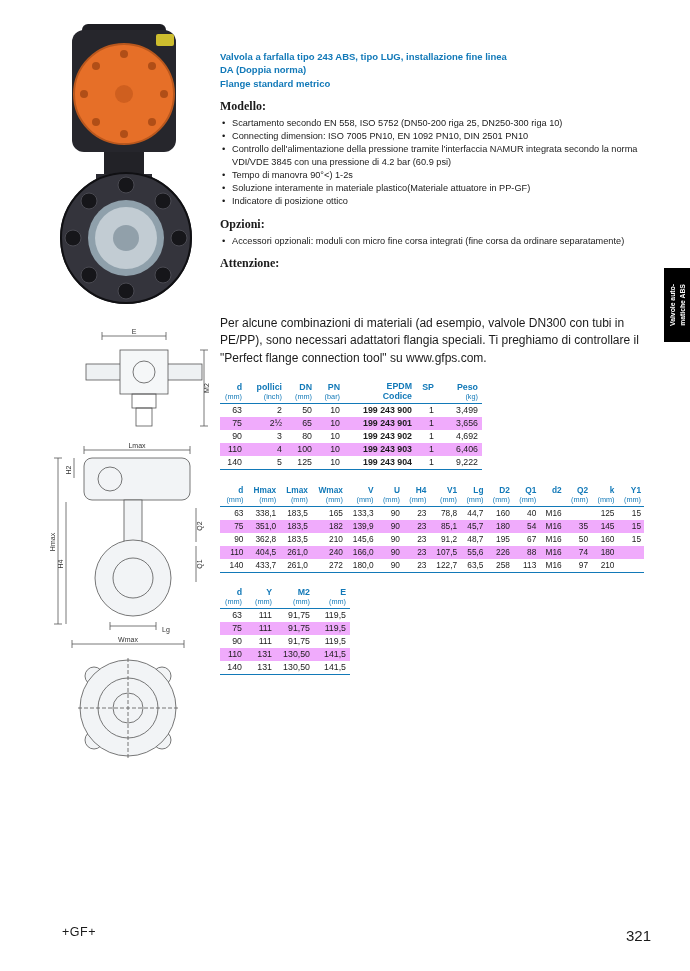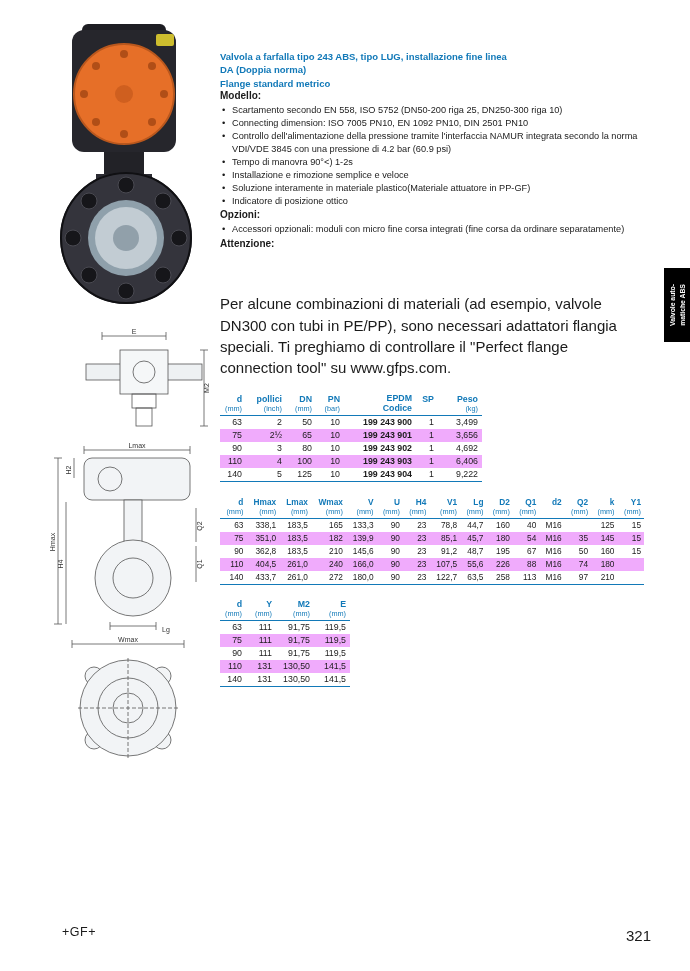--- a/index.html
+++ b/index.html
@@ -10,25 +10,25 @@
     color: #1b1b1b;
     position: relative;
     overflow: hidden;
   }
   .page { position: relative; width: 674px; height: 971px; background:#fff; }
 
   .photo { position: absolute; left: 52px; top: 24px; }
 
   .content { position: absolute; left: 220px; top: 50px; width: 424px; }
   .title-line { color: #1279b8; font-weight: bold; font-size: 9.5px; line-height: 1.42; }
-  .section-heading { font-weight: bold; font-size: 10px; margin-bottom: 3px; }
+  .section-heading { font-weight: bold; font-size: 12px; margin-top: 9px; margin-bottom: 3px; font-family: Liberation Serif, serif; }
   ul.bullets { list-style: none; margin: 0 0 2px 0; }
   ul.bullets li { font-size: 9.2px; line-height: 1.4; padding-left: 12px; position: relative; }
   ul.bullets li::before { content: "\2022"; position: absolute; left: 2px; top: -1px; font-size: 9.5px; color:#1b1b1b; }
-  .note-text { font-size: 15px; line-height: 1.42; margin-top: 44px; }
+  .note-text { font-size: 12px; line-height: 1.42; margin-top: 44px; }
 
   table { border-collapse: collapse; margin-top: 14px; border-bottom: 1px solid #1279b8; }
   thead tr { border-bottom: 1.5px solid #1279b8; }
   th { color: #1279b8; text-align: right; vertical-align: bottom; padding: 0 4px 2px 4px; font-size: 8.8px; }
   td { text-align: right; padding: 1.5px 4px; font-size: 8.8px; }
   .h-label { font-weight: bold; }
   .h-sub { font-weight: normal; font-size: 7.3px; }
   .h-sub.strong { font-weight: bold; font-size: 8.8px; }
   tr.shaded { background: #f0abfc; }
   td.bold { font-weight: bold; }
@@ -172,21 +172,20 @@
     <div class="title-line">Valvola a farfalla tipo 243 ABS, tipo LUG, installazione fine linea</div>
     <div class="title-line">DA (Doppia norma)</div>
     <div class="title-line">Flange standard metrico</div>
 
     <div class="section-heading">Modello:</div>
     <ul class="bullets">
         <li>Scartamento secondo EN 558, ISO 5752 (DN50-200 riga 25, DN250-300 riga 10)</li>
         <li>Connecting dimension: ISO 7005 PN10, EN 1092 PN10, DIN 2501 PN10</li>
         <li>Controllo dell'alimentazione della pressione tramite l'interfaccia NAMUR integrata secondo la norma VDI/VDE 3845 con una pressione di 4.2 bar (60.9 psi)</li>
         <li>Tempo di manovra 90°&lt;) 1-2s</li>
-        <li>Installazione e rimozione semplice e veloce</li>
         <li>Soluzione interamente in materiale plastico(Materiale attuatore in PP-GF)</li>
         <li>Indicatore di posizione ottico</li>
       </ul>
 
     <div class="section-heading">Opzioni:</div>
     <ul class="bullets">
         <li>Accessori opzionali: moduli con micro fine corsa integrati (fine corsa da ordinare separatamente)</li>
       </ul>
 
     <div class="section-heading">Attenzione:</div>

